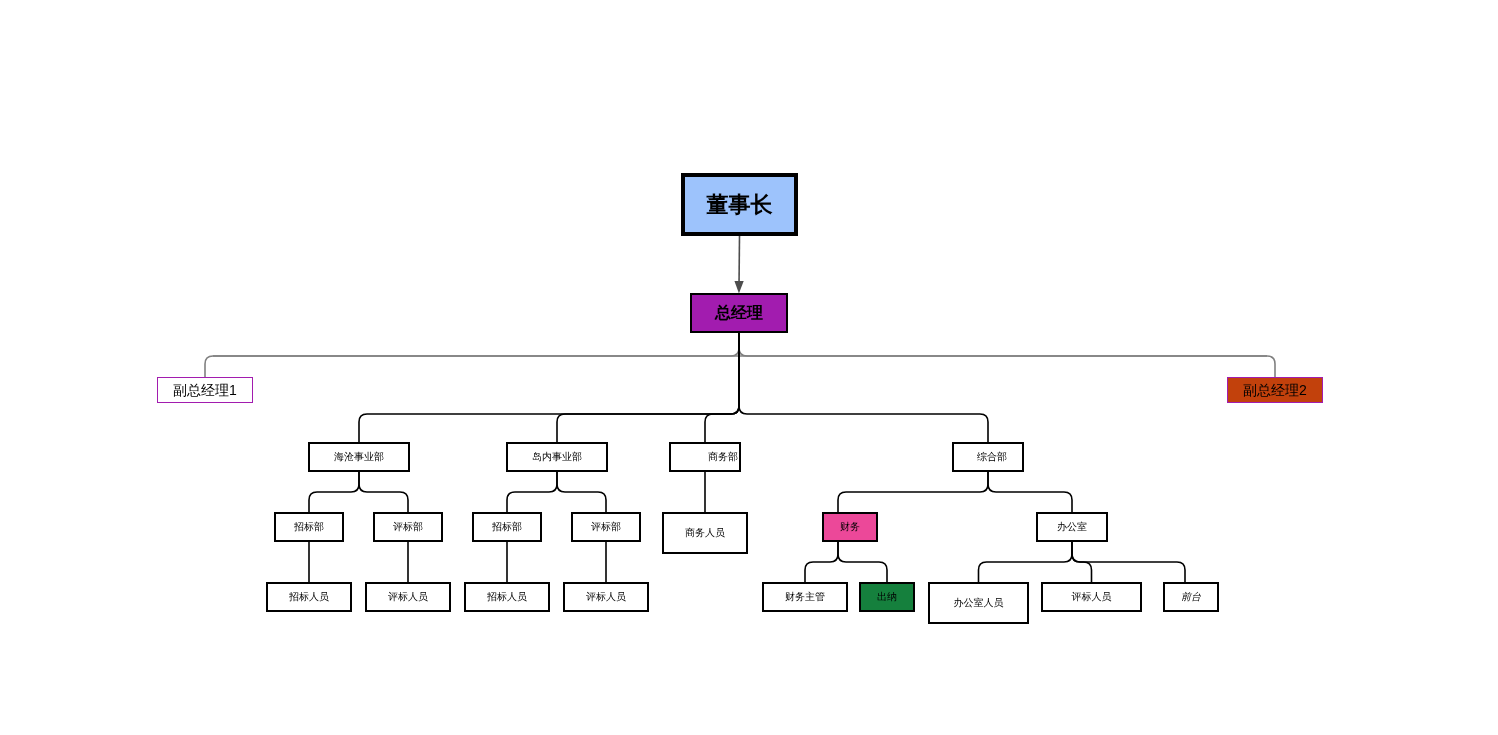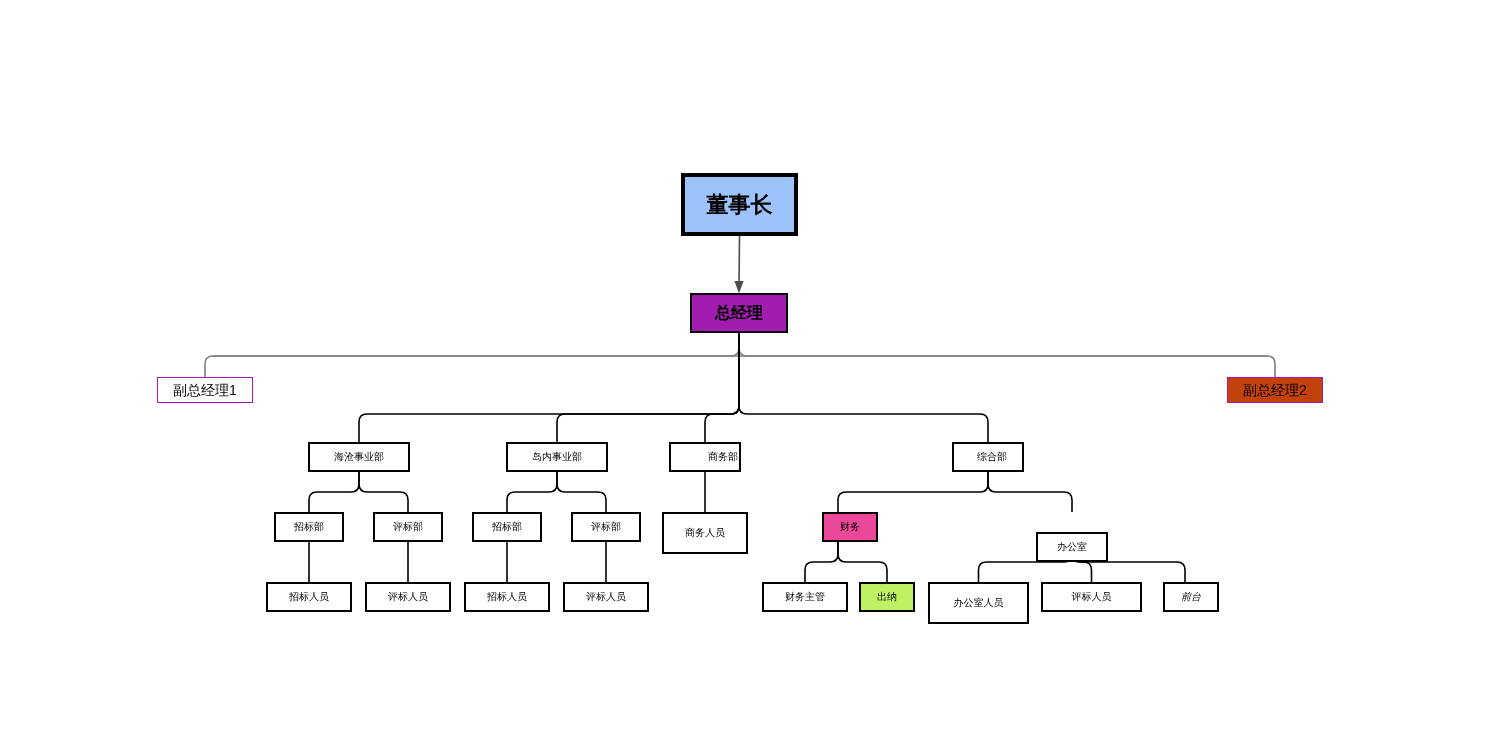--- a/index.html
+++ b/index.html
@@ -147,21 +147,21 @@
   </div>
 
   <div class="node" style="left: 662px; top: 512px; width: 86px; height: 42px; background: rgb(255, 255, 255);">
     <span class="node-label">商务人员</span>
   </div>
 
   <div class="node" style="left: 810px; top: 512px; width: 56px; height: 30px; background: #ec4899; margin-left: 12px;">
     <span class="node-label">财务</span>
   </div>
 
-  <div class="node" style="left: 1036px; top: 532px; width: 72px; height: 30px; background: rgb(255, 255, 255);">
+  <div class="node" style="left: 1036px; top: 512px; width: 72px; height: 30px; background: rgb(255, 255, 255);">
     <span class="node-label">办公室</span>
   </div>
 
   <div class="node" style="left: 266px; top: 582px; width: 86px; height: 30px; background: rgb(255, 255, 255);">
     <span class="node-label">招标人员</span>
   </div>
 
   <div class="node" style="left: 365px; top: 582px; width: 86px; height: 30px; background: rgb(255, 255, 255);">
     <span class="node-label">评标人员</span>
   </div>
@@ -171,21 +171,21 @@
   </div>
 
   <div class="node" style="left: 563px; top: 582px; width: 86px; height: 30px; background: rgb(255, 255, 255);">
     <span class="node-label">评标人员</span>
   </div>
 
   <div class="node" style="left: 762px; top: 582px; width: 86px; height: 30px; background: rgb(255, 255, 255); font-family: Liberation Serif, serif;">
     <span class="node-label">财务主管</span>
   </div>
 
-  <div class="node" style="left: 859px; top: 582px; width: 56px; height: 30px; background: #bef264;">
+  <div class="node" style="left: 859px; top: 582px; width: 56px; height: 30px; background: #15803d;">
     <span class="node-label">出纳</span>
   </div>
 
   <div class="node" style="left: 928px; top: 582px; width: 101px; height: 42px; background: rgb(255, 255, 255);">
     <span class="node-label">办公室人员</span>
   </div>
 
   <div class="node" style="left: 1041px; top: 582px; width: 101px; height: 30px; background: rgb(255, 255, 255);">
     <span class="node-label">评标人员</span>
   </div>

